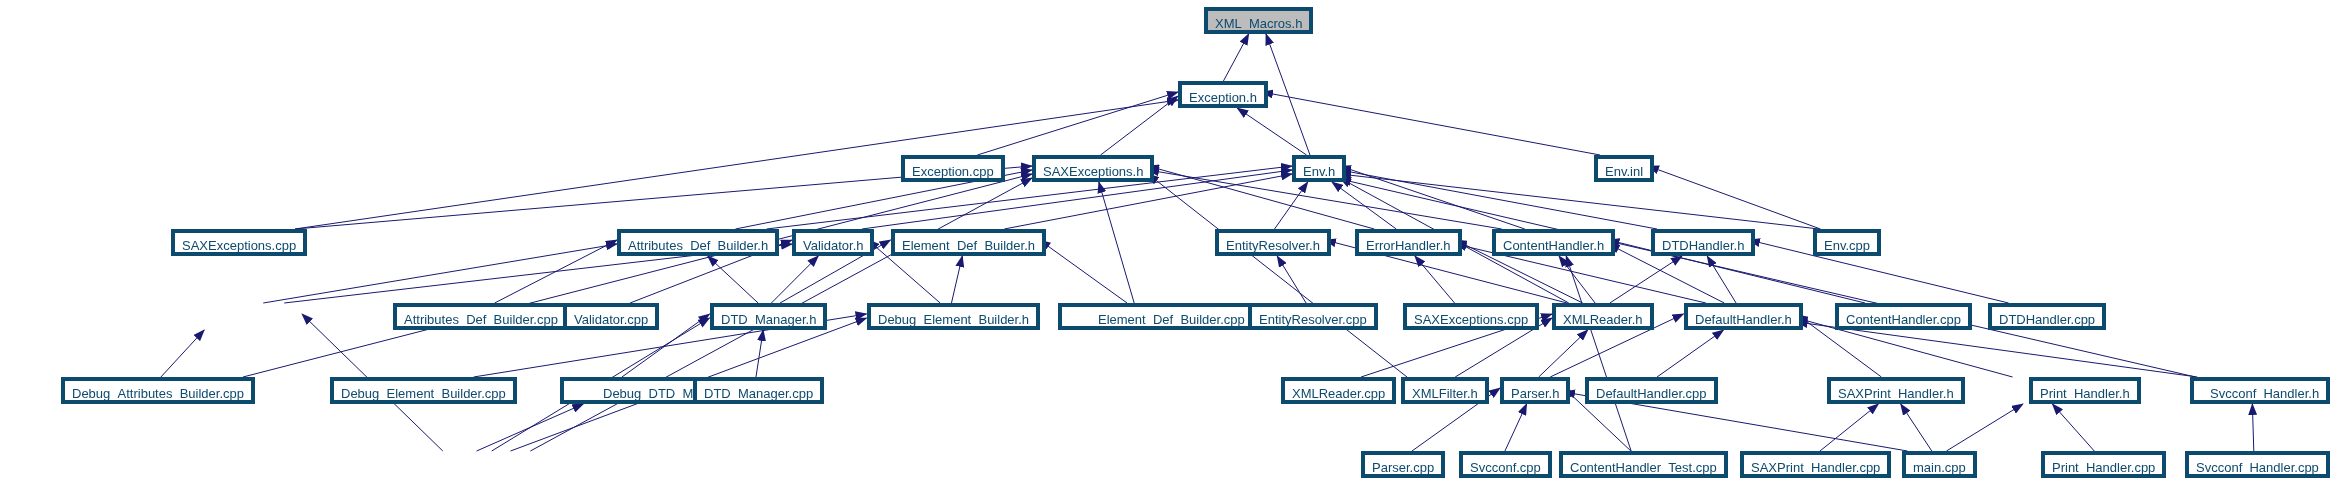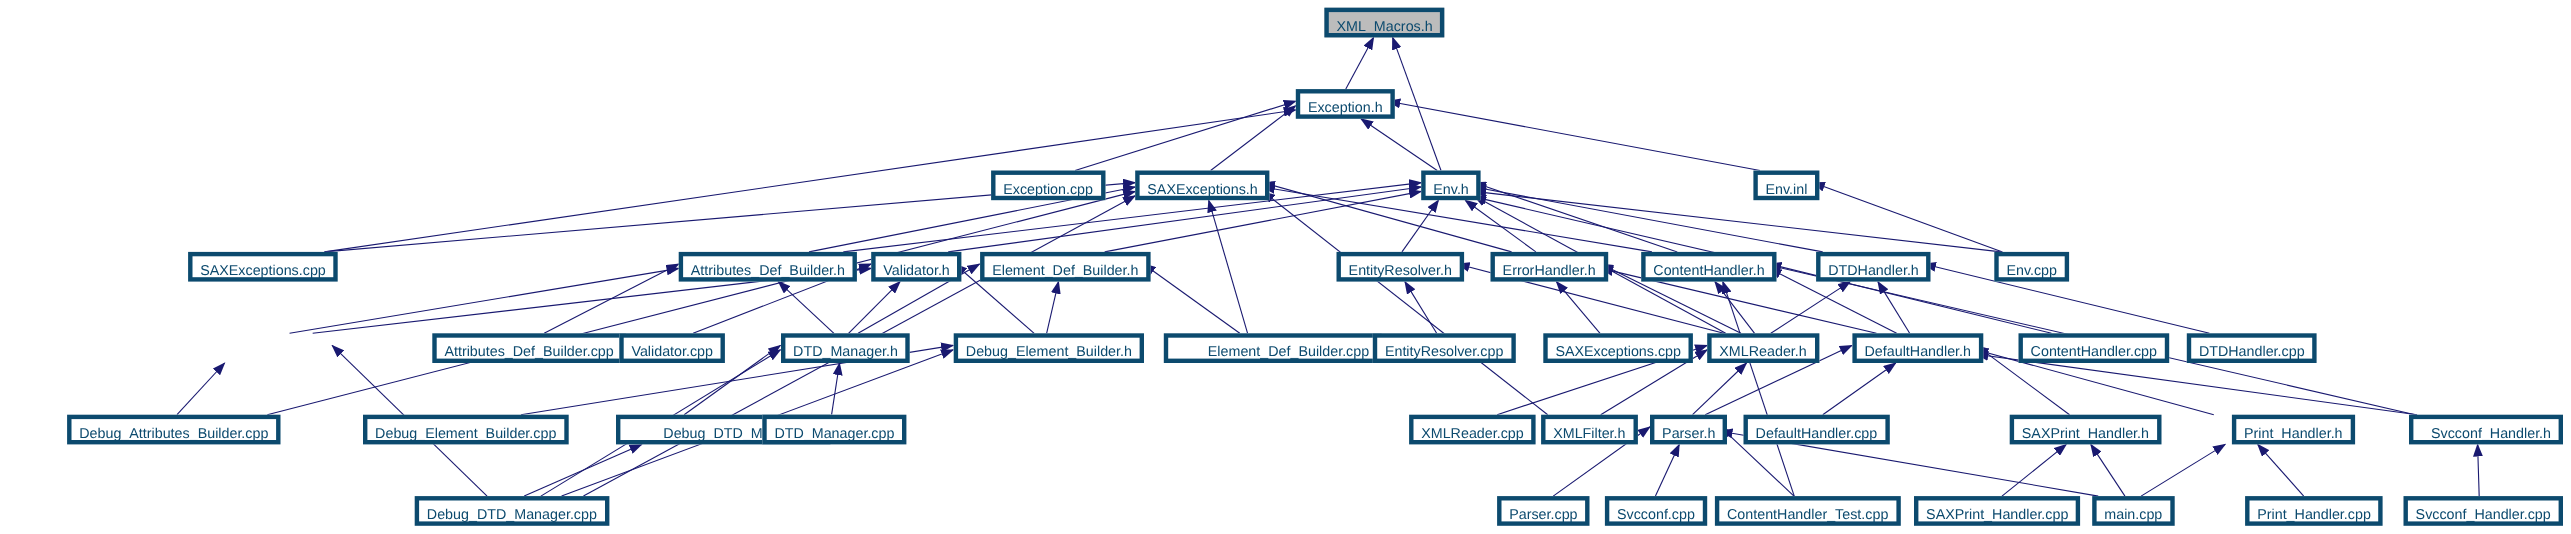--- a/index.html
+++ b/index.html
@@ -142,21 +142,20 @@
     <div class="node" style="top: 377px; background: rgb(255, 255, 255); left: 330px;">Debug_Element_Builder.cpp</div>
     <div class="node" style="top: 377px; background: rgb(255, 255, 255); left: 560px; padding-left: 39px;">Debug_DTD_Manager.h</div>
     <div class="node" style="top: 377px; background: rgb(255, 255, 255); left: 693px;">DTD_Manager.cpp</div>
     <div class="node" style="top: 377px; background: rgb(255, 255, 255); left: 1281px;">XMLReader.cpp</div>
     <div class="node" style="top: 377px; background: rgb(255, 255, 255); left: 1401px;">XMLFilter.h</div>
     <div class="node" style="top: 377px; background: rgb(255, 255, 255); left: 1500px;">Parser.h</div>
     <div class="node" style="top: 377px; background: rgb(255, 255, 255); left: 1585px;">DefaultHandler.cpp</div>
     <div class="node" style="top: 377px; background: rgb(255, 255, 255); left: 1827px;">SAXPrint_Handler.h</div>
     <div class="node" style="top: 377px; background: rgb(255, 255, 255); left: 1989px; margin-left: 40px;">Print_Handler.h</div>
     <div class="node" style="top: 377px; background: rgb(255, 255, 255); left: 2190px; padding-left: 16px;">Svcconf_Handler.h</div>
-    <div class="node" style="top: 451px; background: rgb(255, 255, 255); left: 377px;">Debug_DTD_Manager.cpp</div>
     <div class="node" style="top: 451px; background: rgb(255, 255, 255); left: 1361px;">Parser.cpp</div>
     <div class="node" style="top: 451px; background: rgb(255, 255, 255); left: 1459px;">Svcconf.cpp</div>
     <div class="node" style="top: 451px; background: rgb(255, 255, 255); left: 1559px;">ContentHandler_Test.cpp</div>
     <div class="node" style="top: 451px; background: rgb(255, 255, 255); left: 1740px;">SAXPrint_Handler.cpp</div>
     <div class="node" style="top: 451px; background: rgb(255, 255, 255); left: 1902px;">main.cpp</div>
     <div class="node" style="top: 451px; background: rgb(255, 255, 255); left: 2041px;">Print_Handler.cpp</div>
     <div class="node" style="top: 451px; background: rgb(255, 255, 255); left: 2185px;">Svcconf_Handler.cpp</div>
   </div>
 
 </body></html>

